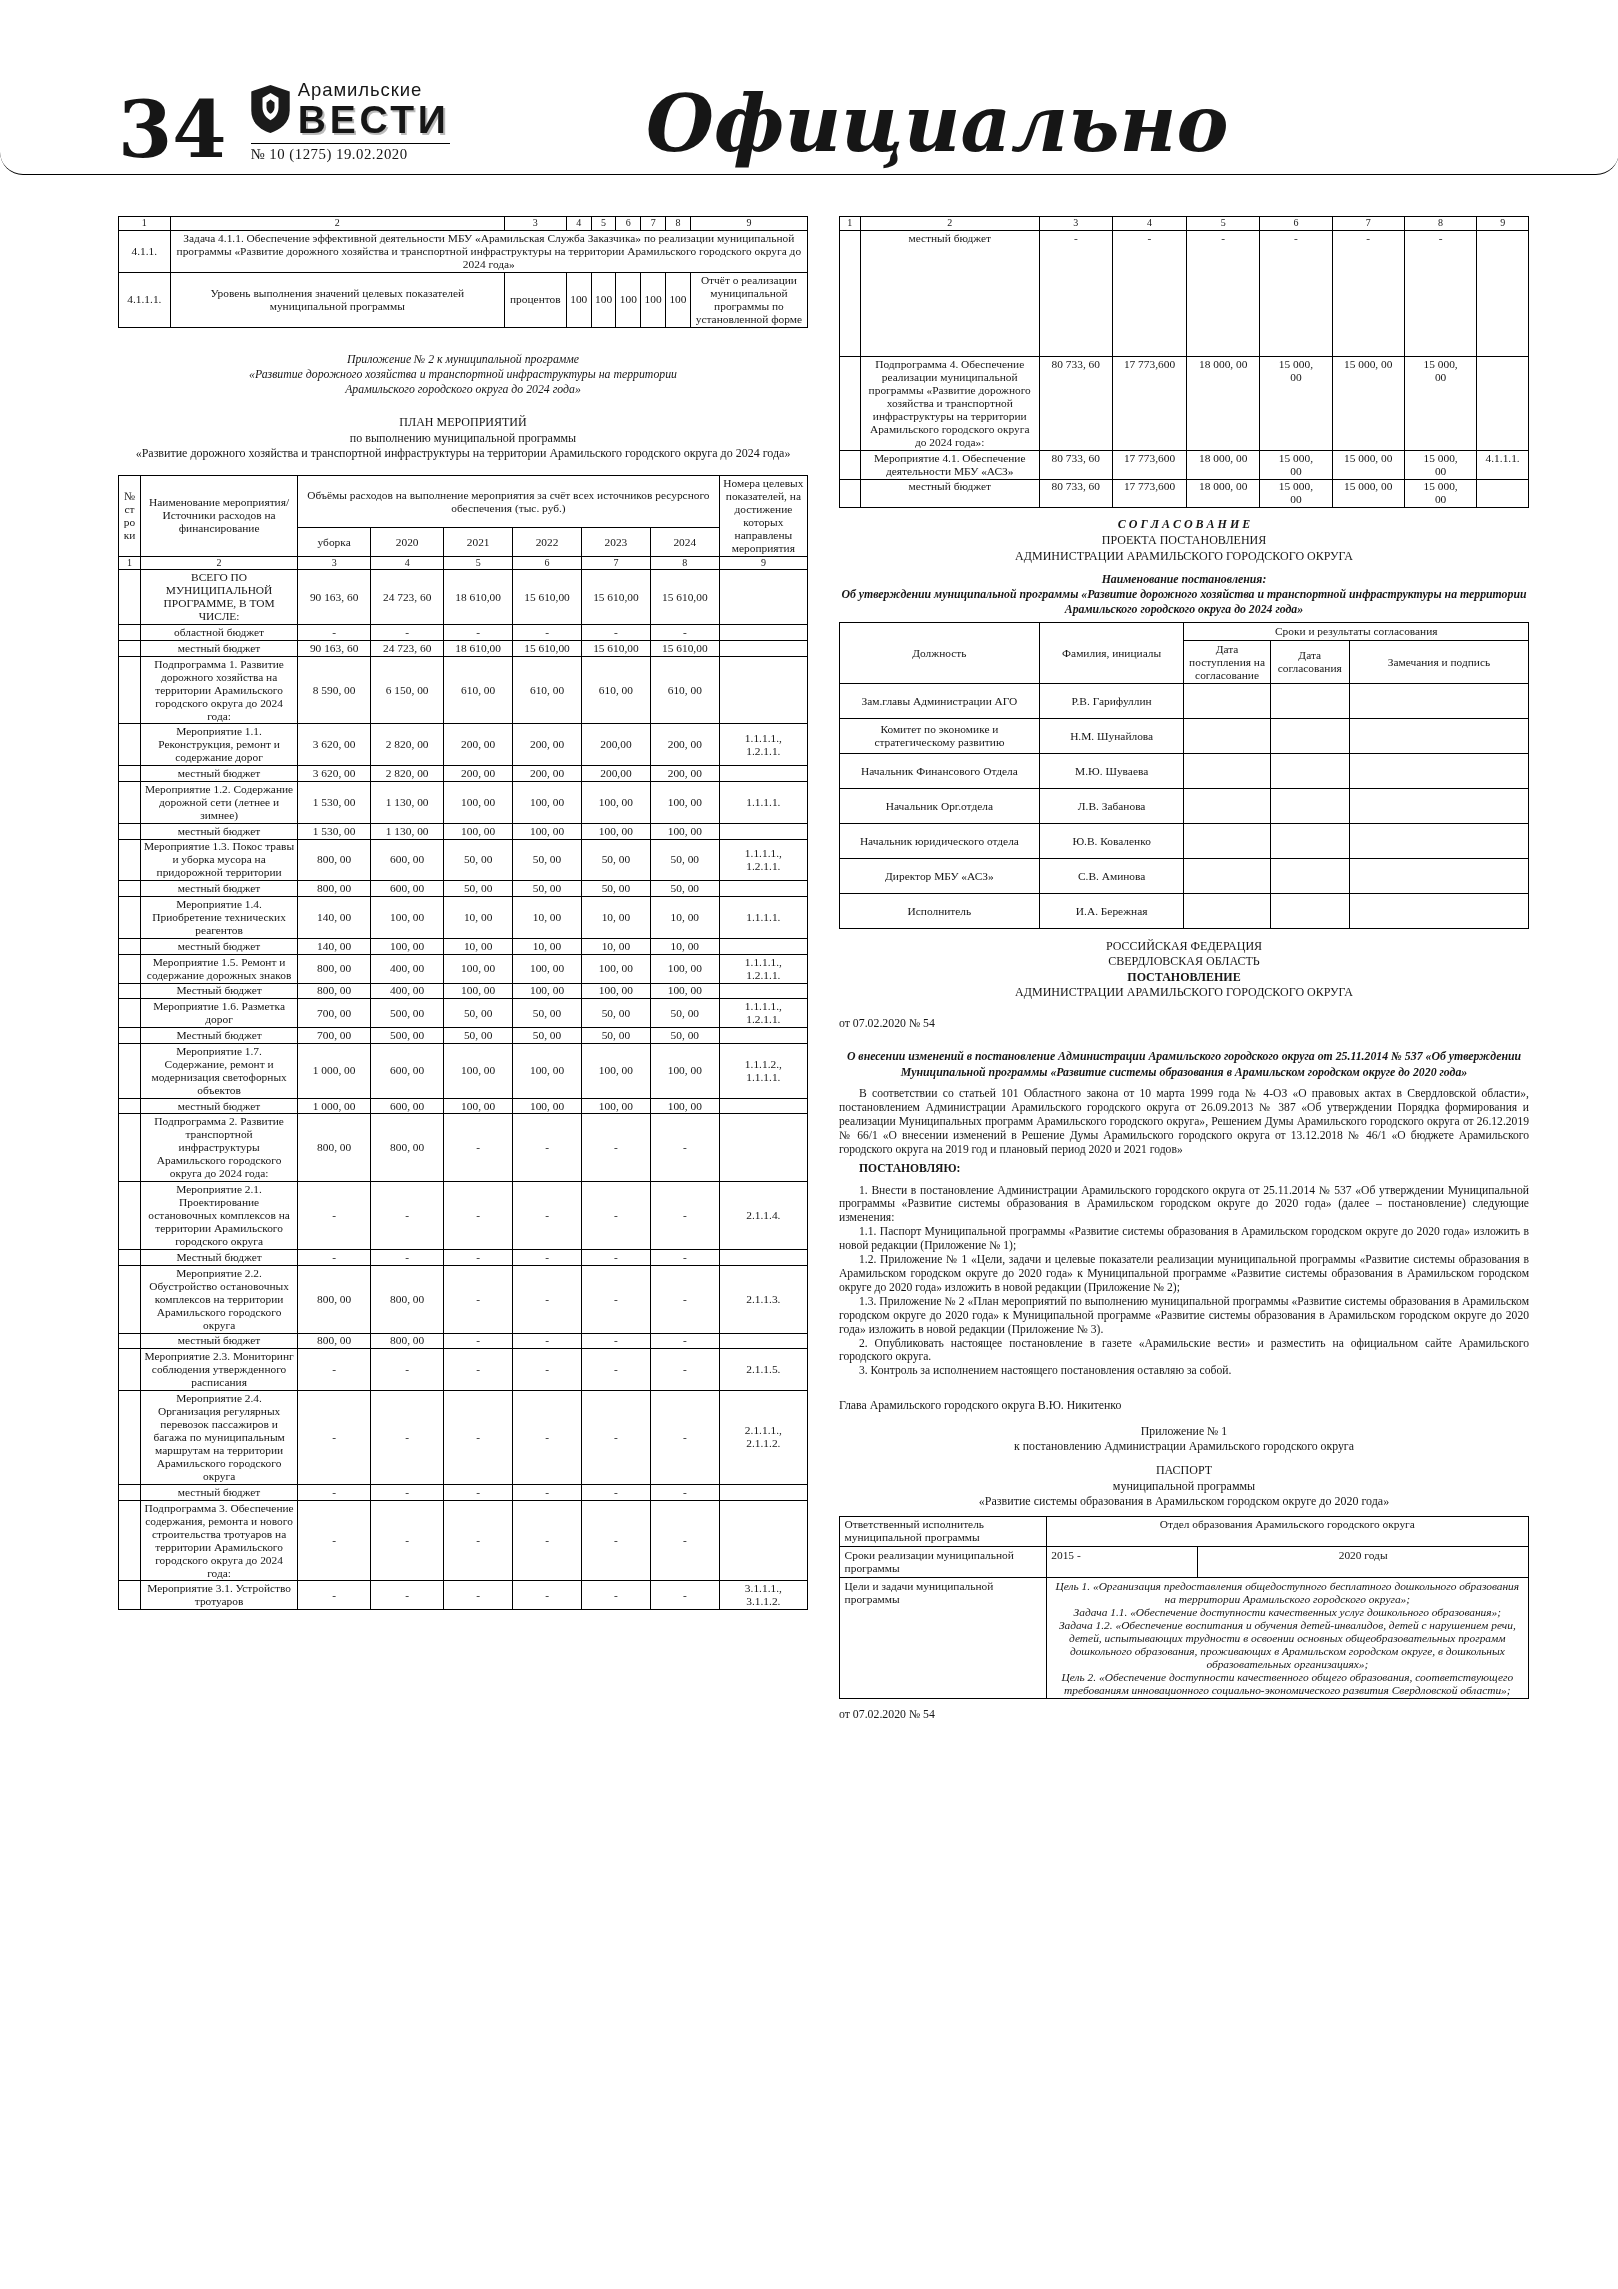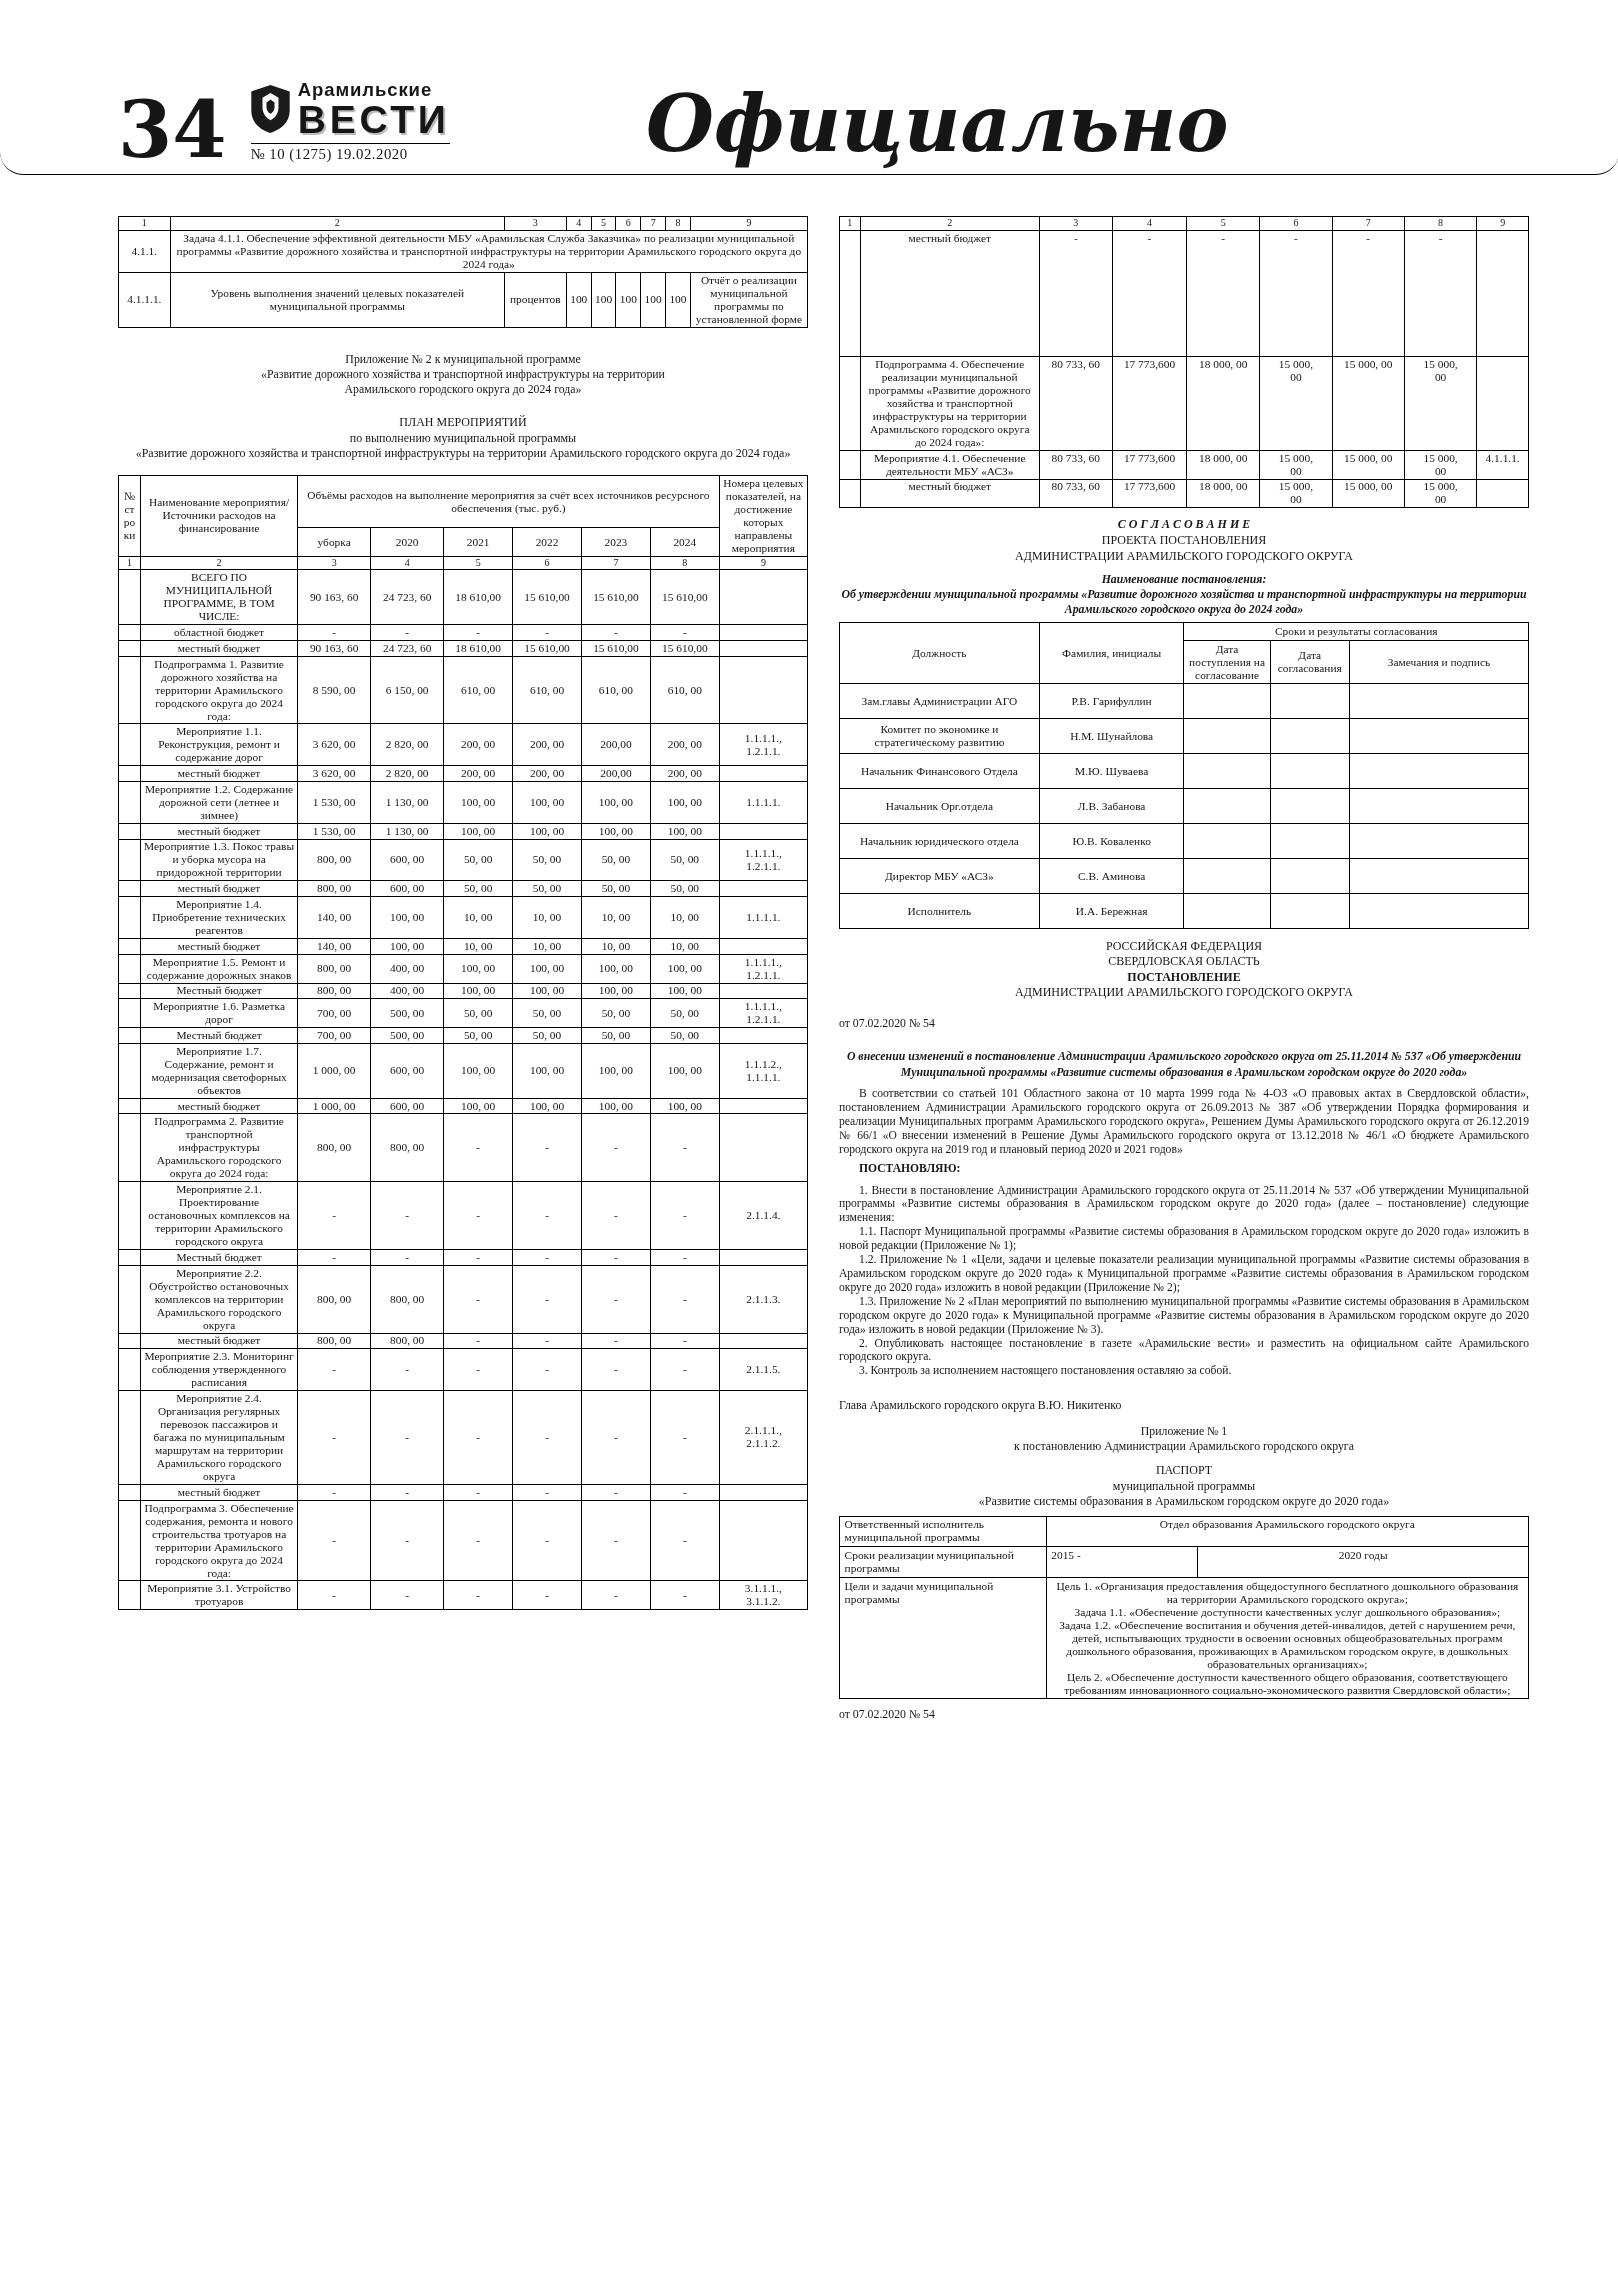--- a/index.html
+++ b/index.html
@@ -10,21 +10,21 @@
     font-family: "Liberation Serif", serif;
     font-size: 12px;
   }
 
   
   .masthead { display: flex; align-items: flex-end; padding: 79px 92px 11px 118px; border-bottom: 1.8px solid #000; border-radius: 23px; }
   .page-num { font-family: "DejaVu Serif", serif; font-weight: bold; font-size: 78px; line-height: .85; }
   .brand { margin-left: 24px; }
   .brand-flex { display: flex; align-items: center; gap: 8.3px; }
   .emblem svg { display: block; }
-  .brand-line1 { font-family: "Liberation Sans", sans-serif; font-weight: bold; font-size: 18.5px; letter-spacing: 0.9px; }
+  .brand-line1 { font-family: "Liberation Sans", sans-serif; font-weight: normal; font-size: 18.5px; letter-spacing: 0.9px; }
   .brand-line2 { font-family: "Liberation Sans", sans-serif; font-weight: bold; font-size: 39px; letter-spacing: 3.7px; line-height: .95; text-shadow: 1.8px 1.8px 0 #bbb; text-align: center; }
   .issue { font-size: 14.8px; border-top: 1.4px solid #000; margin-top: 4.6px; padding-top: 2.8px; letter-spacing: 0.5px; }
   .section-title { flex: 1; text-align: center; padding-right: 102px; font-family: "DejaVu Serif", serif; font-style: italic; font-weight: bold; font-size: 78px; line-height: 1; }
 
   
   .columns { display: flex; gap: 31px; padding: 41px 90px 28px 118px; align-items: flex-start; }
   .col { flex: 1; min-width: 0; }
 
   
   table.tbl { border-collapse: collapse; width: 100%; table-layout: fixed; font-size: 11.4px; line-height: 1.14; }
@@ -36,21 +36,21 @@
   table.soglas td { padding: 1.8px 3.7px; }
   table.soglas tbody td { height: 35px; }
   table.passport td { vertical-align: top; padding: 1.8px 4.6px; text-align: center; }
   table.passport td.lbl { text-align: left; }
 
   
   .c { text-align: center; }
   .r { text-align: center; }
   .b { font-weight: bold; }
   .i { font-style: italic; }
-  .pre { white-space: pre-line; }
+  .pre { white-space: pre-line; font-style: italic; }
   .note { font-size: 11.8px; line-height: 1.28; margin-top: 24px; }
   .doc-head { font-size: 12px; line-height: 1.3; margin-top: 18.5px; }
   .small-gap { margin-top: 7.4px; }
   .para { font-size: 11.6px; line-height: 1.2; text-align: justify; text-indent: 20px; }
   .para-block { margin-top: 7.4px; }
   .soglas-head { margin-top: 9.2px; font-size: 12px; line-height: 1.3; }
   .spacer-6 { height: 5.5px; } .spacer-14 { height: 13px; }
   .date-line { font-size: 11.8px; margin-top: 14.8px; }
   .sig-line { font-size: 11.8px; margin-top: 20px; }
   .footer-date { font-size: 11.8px; margin-top: 7.4px; }

